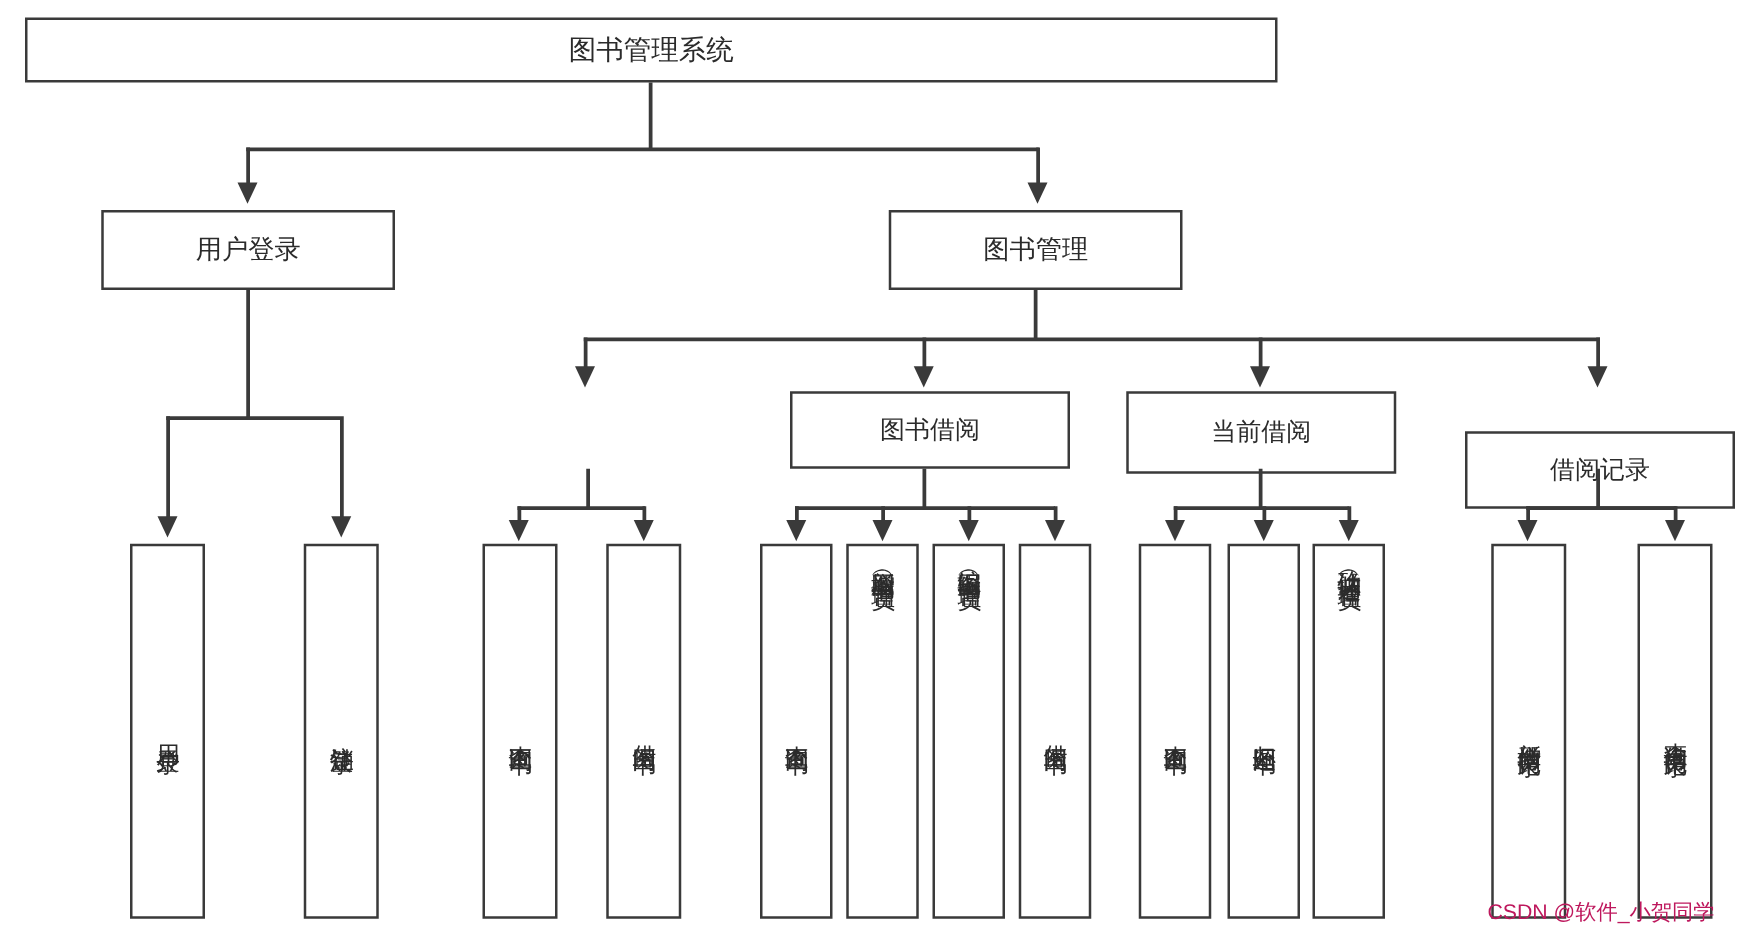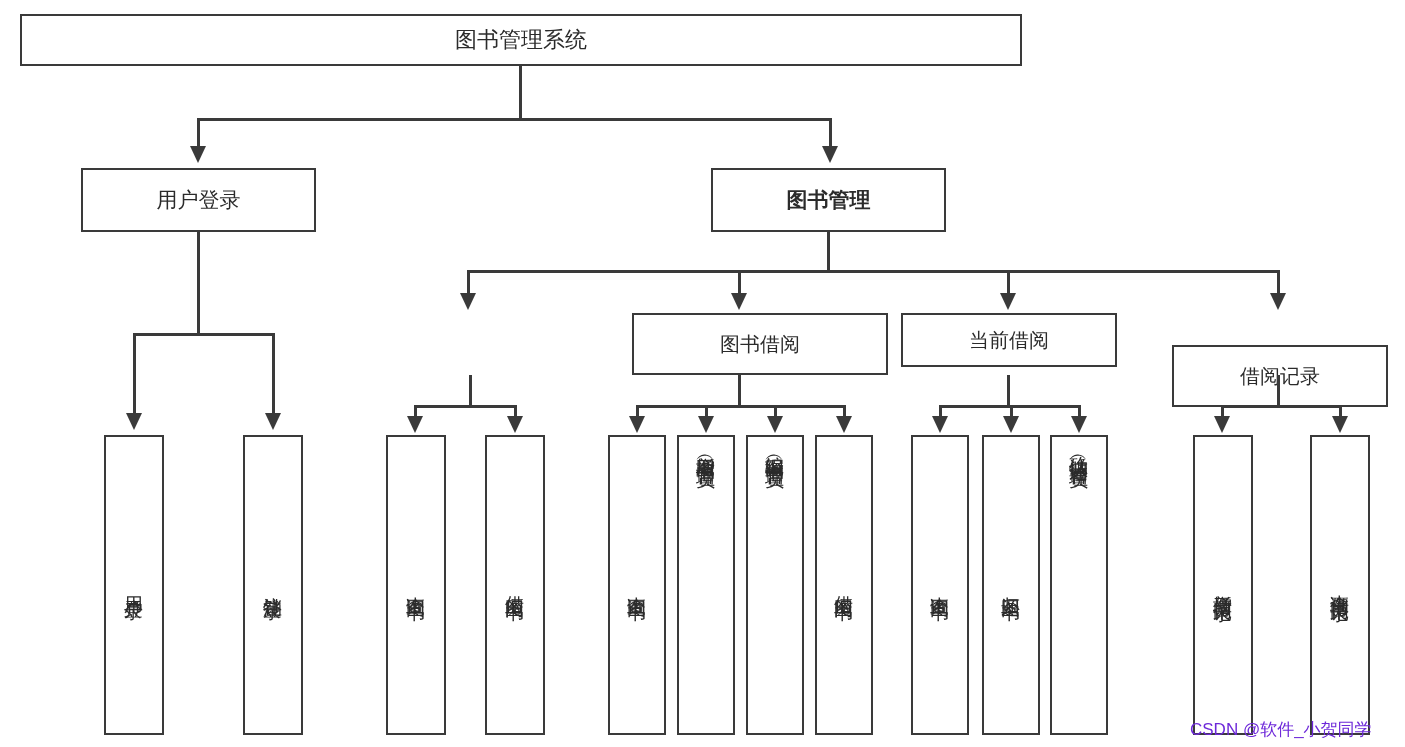--- a/index.html
+++ b/index.html
@@ -80,21 +80,21 @@
     width:0;height:0;
     border-left:8px solid transparent;
     border-right:8px solid transparent;
     border-top:17px solid #3a3a3a;
   }
 
   
   #watermark{
     position:absolute;
     font-size:17px;
-    color:#6d28d9;
+    color:#be185d;
     white-space:nowrap;
     pointer-events:none;
   }
 </style>
 </head>
 <body>
 
 <div id="canvas">
 
   <div class="node root" style="left:20px;top:14px;width:1002px;height:52px;">
@@ -106,21 +106,21 @@
   <div class="hline" style="left:197px;top:118px;width:634px;"></div>
 
   <div class="vline" style="left:197px;top:118px;height:30px;"></div>
   <div class="arrow" style="left:190px;top:146px;"></div>
   <div class="vline" style="left:829px;top:118px;height:30px;"></div>
   <div class="arrow" style="left:822px;top:146px;"></div>
 
   <div class="node lvl2" style="left:81px;top:168px;width:235px;height:64px;">
     <span>用户登录</span>
   </div>
-  <div class="node lvl2" style="left:711px;top:168px;width:235px;height:64px;font-weight:bold;">
+  <div class="node lvl2" style="left:711px;top:168px;width:235px;height:64px;">
     <span>图书管理</span>
   </div>
 
   <div class="vline" style="left:197px;top:232px;height:103px;"></div>
   <div class="hline" style="left:133px;top:333px;width:139px;"></div>
   <div class="vline" style="left:133px;top:333px;height:82px;"></div>
   <div class="arrow" style="left:126px;top:413px;"></div>
   <div class="vline" style="left:272px;top:333px;height:82px;"></div>
   <div class="arrow" style="left:265px;top:413px;"></div>
 
@@ -128,24 +128,24 @@
   <div class="hline" style="left:467px;top:270px;width:813px;"></div>
   <div class="vline" style="left:467px;top:270px;height:25px;"></div>
   <div class="arrow" style="left:460px;top:293px;"></div>
   <div class="vline" style="left:738px;top:270px;height:25px;"></div>
   <div class="arrow" style="left:731px;top:293px;"></div>
   <div class="vline" style="left:1007px;top:270px;height:25px;"></div>
   <div class="arrow" style="left:1000px;top:293px;"></div>
   <div class="vline" style="left:1277px;top:270px;height:25px;"></div>
   <div class="arrow" style="left:1270px;top:293px;"></div>
 
-  <div class="node lvl3" style="left:632px;top:313px;width:256px;height:62px;align-items:center;">
+  <div class="node lvl3" style="left:632px;top:313px;width:224px;height:62px;align-items:center;">
     <span>图书借阅</span>
   </div>
-  <div class="node lvl3" style="left:901px;top:313px;width:216px;height:54px;">
+  <div class="node lvl3" style="left:901px;top:313px;width:216px;height:66px;">
     <span>当前借阅</span>
   </div>
   <div class="node lvl3" style="left:1172px;top:313px;width:216px;height:62px;margin-top:32px;">
     <span>借阅记录</span>
   </div>
 
   <div class="vline" style="left:469px;top:375px;height:32px;"></div>
   <div class="hline" style="left:414px;top:405px;width:102px;"></div>
   <div class="vline" style="left:414px;top:405px;height:13px;"></div>
   <div class="arrow" style="left:407px;top:416px;"></div>

